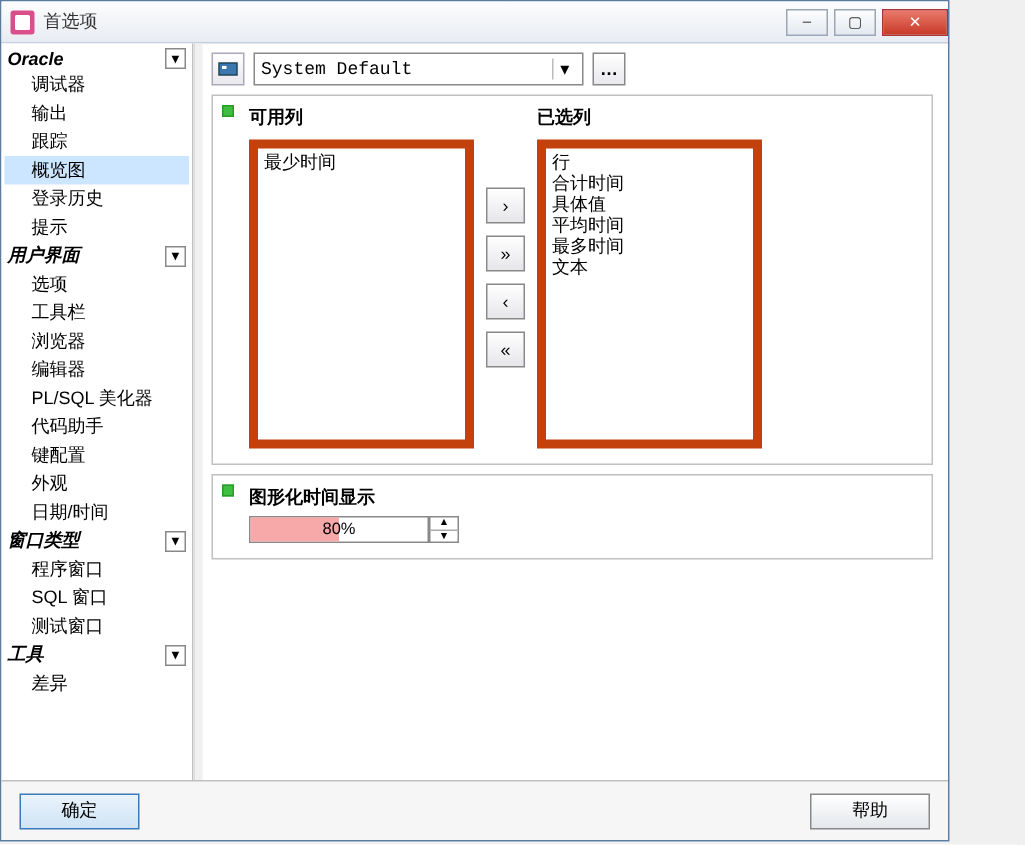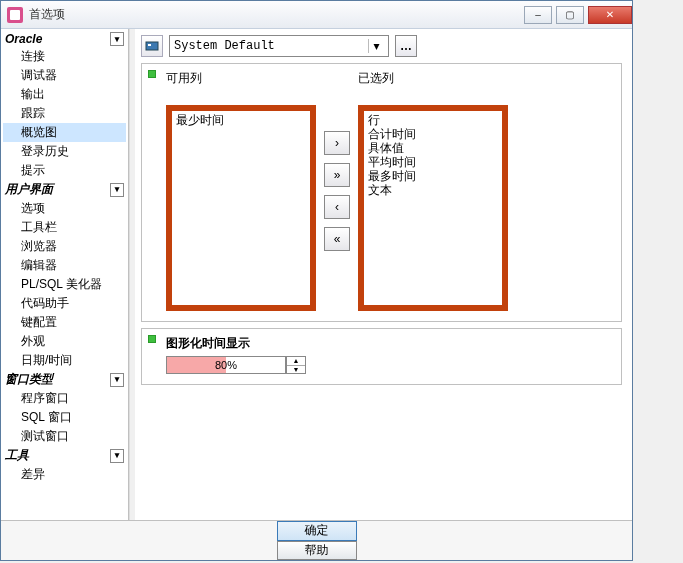--- a/index.html
+++ b/index.html
@@ -25,35 +25,35 @@
 .toolbar-row { display: flex; align-items: center; gap: 6px; }
 .icon-btn { width: 22px; height: 22px; border: 1px solid #aab; background: linear-gradient(#fff,#e8e8ee); display: flex; align-items: center; justify-content: center; }
 .dropdown { flex: 0 0 220px; height: 22px; border: 1px solid #888; background: #fff; display: flex; align-items: center; padding: 0 4px; }
 .dropdown span { flex: 1; font-family: "Courier New", monospace; }
 .dd-arrow { width: 16px; text-align: center; border-left: 1px solid #bbb; }
 .dots-btn { width: 22px; height: 22px; border: 1px solid #888; background: linear-gradient(#fff,#e8e8ee); display: flex; align-items: center; justify-content: center; font-weight: bold; }
 .fieldset { border: 1px solid #c0c0c0; padding: 6px 8px 10px 8px; position: relative; }
 .fs-marker { position: absolute; left: 6px; top: 6px; width: 8px; height: 8px; background: #3fbf3f; border: 1px solid #2a9a2a; }
 .dual-list { display: flex; gap: 8px; align-items: stretch; margin-left: 16px; }
 .list-col { display: flex; flex-direction: column; }
-.list-label { margin-bottom: 18px; }
+.list-label { margin-bottom: 6px; font-weight: bold; }
 .listbox { width: 150px; height: 206px; border: 6px solid #c2410c; background: #fff; padding: 2px 4px; overflow: auto; }
 .listbox div { line-height: 14px; }
 .move-btns { display: flex; flex-direction: column; justify-content: center; gap: 8px; }
 .move-btn { width: 26px; height: 24px; border: 1px solid #888; background: linear-gradient(#fff,#e6e6ea); display: flex; align-items: center; justify-content: center; font-family: Arial; }
 .section-title { font-weight: bold; margin-left: 16px; }
 .mini-fieldset { border: 1px solid #c0c0c0; padding: 6px 8px 10px 8px; position: relative; }
 .progress-row { display: flex; align-items: center; margin-left: 16px; margin-top: 4px; }
 .progress-bar { width: 120px; height: 18px; border: 1px solid #888; background: #fff; position: relative; }
 .progress-fill { position: absolute; left: 0; top: 0; bottom: 0; background: #f7a8a8; }
 .progress-text { position: absolute; inset: 0; display: flex; align-items: center; justify-content: center; font-size: 11px; }
 .spinner { width: 20px; height: 18px; border: 1px solid #888; background: #fff; display: flex; flex-direction: column; }
 .spinner div { flex: 1; display: flex; align-items: center; justify-content: center; font-size: 7px; line-height: 1; }
 .spinner div:first-child { border-bottom: 1px solid #aaa; }
-.footer { height: 40px; border-top: 1px solid #c0c0c0; display: flex; align-items: center; padding: 0 12px; background: #f6f6f6; flex-direction: column; }
+.footer { height: 40px; border-top: 1px solid #c0c0c0; display: flex; align-items: center; padding: 0 12px; background: #f6f6f6; }
 .btn { width: 80px; height: 24px; border: 1px solid #888; background: linear-gradient(#fff,#e4e8ec); display: flex; align-items: center; justify-content: center; }
 .btn.primary { border: 1px solid #3a7ab8; background: linear-gradient(#eaf3fb,#cfe4f6); }
 .footer-spacer { flex: 1; }
 </style>
 </head>
 <body>
 
 <div class="window">
   <div class="titlebar">
     <div class="titlebar-icon"></div>
@@ -65,21 +65,20 @@
     </div>
   </div>
 
   <div class="body">
     <div class="sidebar">
       <div class="tree-wrap" id="tree-root">
           <div class="tree-group">
             <span class="tree-group-label">Oracle</span>
             <span class="tree-toggle">▾</span>
           </div>
-          <div class="tree-item">连接</div>
           <div class="tree-item">调试器</div>
           <div class="tree-item">输出</div>
           <div class="tree-item">跟踪</div>
           <div class="tree-item sel">概览图</div>
           <div class="tree-item">登录历史</div>
           <div class="tree-item">提示</div>
           <div class="tree-group">
             <span class="tree-group-label">用户界面</span>
             <span class="tree-toggle">▾</span>
           </div>

